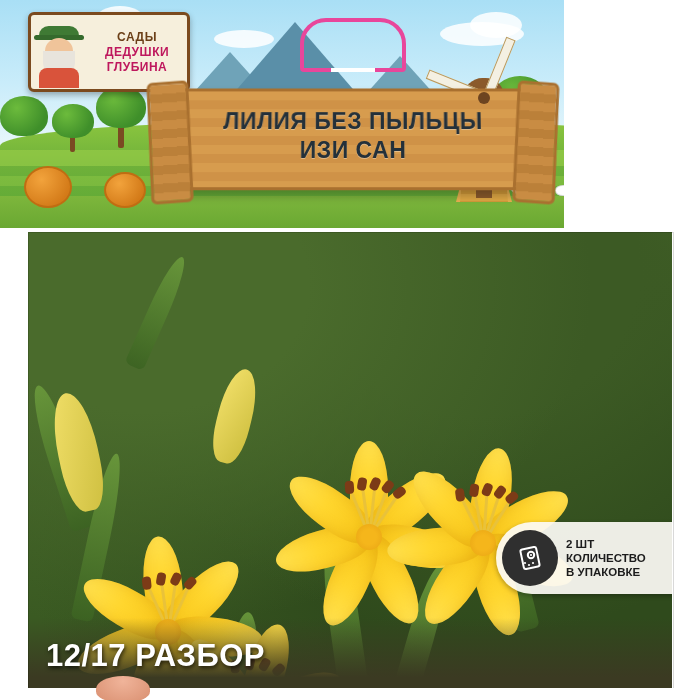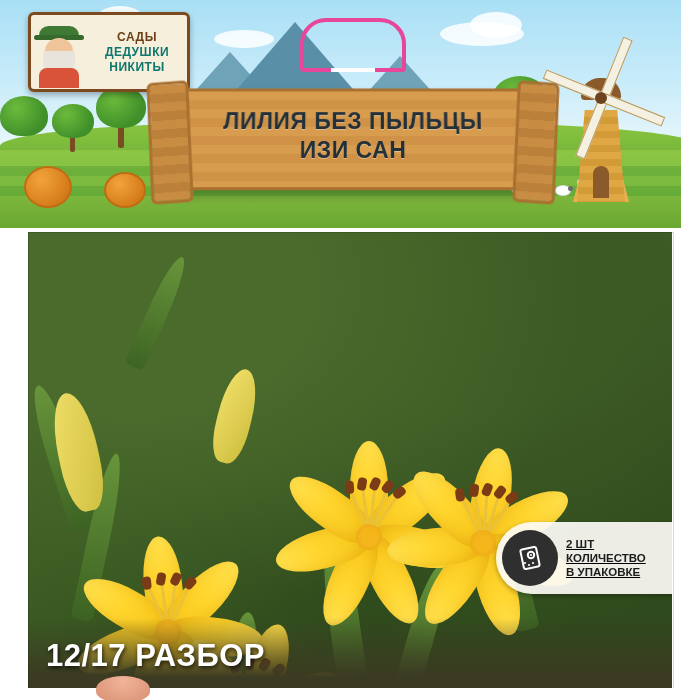--- a/index.html
+++ b/index.html
@@ -16,21 +16,21 @@
     height: 700px;
     overflow: hidden;
     background: #ffffff;
   }
 
   
   .banner {
     position: absolute;
     left: 0;
     top: 0;
-    width: 681px;
+    width: 564px;
     height: 228px;
     overflow: hidden;
     background: linear-gradient(to bottom, #bfe6f7 0%, #d8f0fa 45%, #e6f6fb 58%, #9fd36a 60%, #7cc04a 100%);
   }
   .sky {
     position: absolute;
     left: 0; top: 0; width: 700px; height: 150px;
     background: linear-gradient(to bottom, #a9dff5 0%, #c9ecfa 55%, #e9f7fb 100%);
   }
   .cloud {
@@ -255,21 +255,21 @@
   }
   .logo-text {
     flex: 1;
     text-align: center;
     color: #6b3f17;
     font-weight: bold;
     font-size: 12px;
     line-height: 15px;
     letter-spacing: .5px;
   }
-  .logo-text .l2 { color: #0f766e; }
+  .logo-text .l2 { color: #be185d; }
 
   
   .hanger {
     position: absolute;
     left: 300px;
     top: 18px;
     width: 98px;
     height: 46px;
     border: 4px solid #e8469b;
     border-radius: 26px 26px 4px 4px;
@@ -391,21 +391,20 @@
   }
   .feature {
     position: relative;
     height: 72px;
     background: rgba(252,250,244,.93);
     border-radius: 36px 0 0 36px;
     box-shadow: 0 2px 5px rgba(0,0,0,.3);
     display: flex;
     align-items: center;
     padding-left: 6px;
-    text-decoration: underline;
   }
   .feature-icon {
     flex: 0 0 56px;
     width: 56px;
     height: 56px;
     border-radius: 50%;
     background: #2f2f2f;
     color: #ffffff;
     display: flex;
     align-items: center;
@@ -501,21 +500,21 @@
     <div class="logo">
       <div class="logo-face">
         <div class="lf-hat"></div>
         <div class="lf-head"></div>
         <div class="lf-beard"></div>
         <div class="lf-body"></div>
       </div>
       <div class="logo-text">
         <span class="l1">САДЫ</span><br>
         <span class="l2">ДЕДУШКИ</span><br>
-        <span class="l2">НИКИТЫ</span>
+        <span class="l2">ГЛУБИНА</span>
       </div>
     </div>
 
     <div class="hanger"></div>
 
     <div class="signboard">
       <div class="sign-text">
         <span>ЛИЛИЯ БЕЗ ПЫЛЬЦЫ</span><br>
         <span>ИЗИ САН</span>
       </div>

